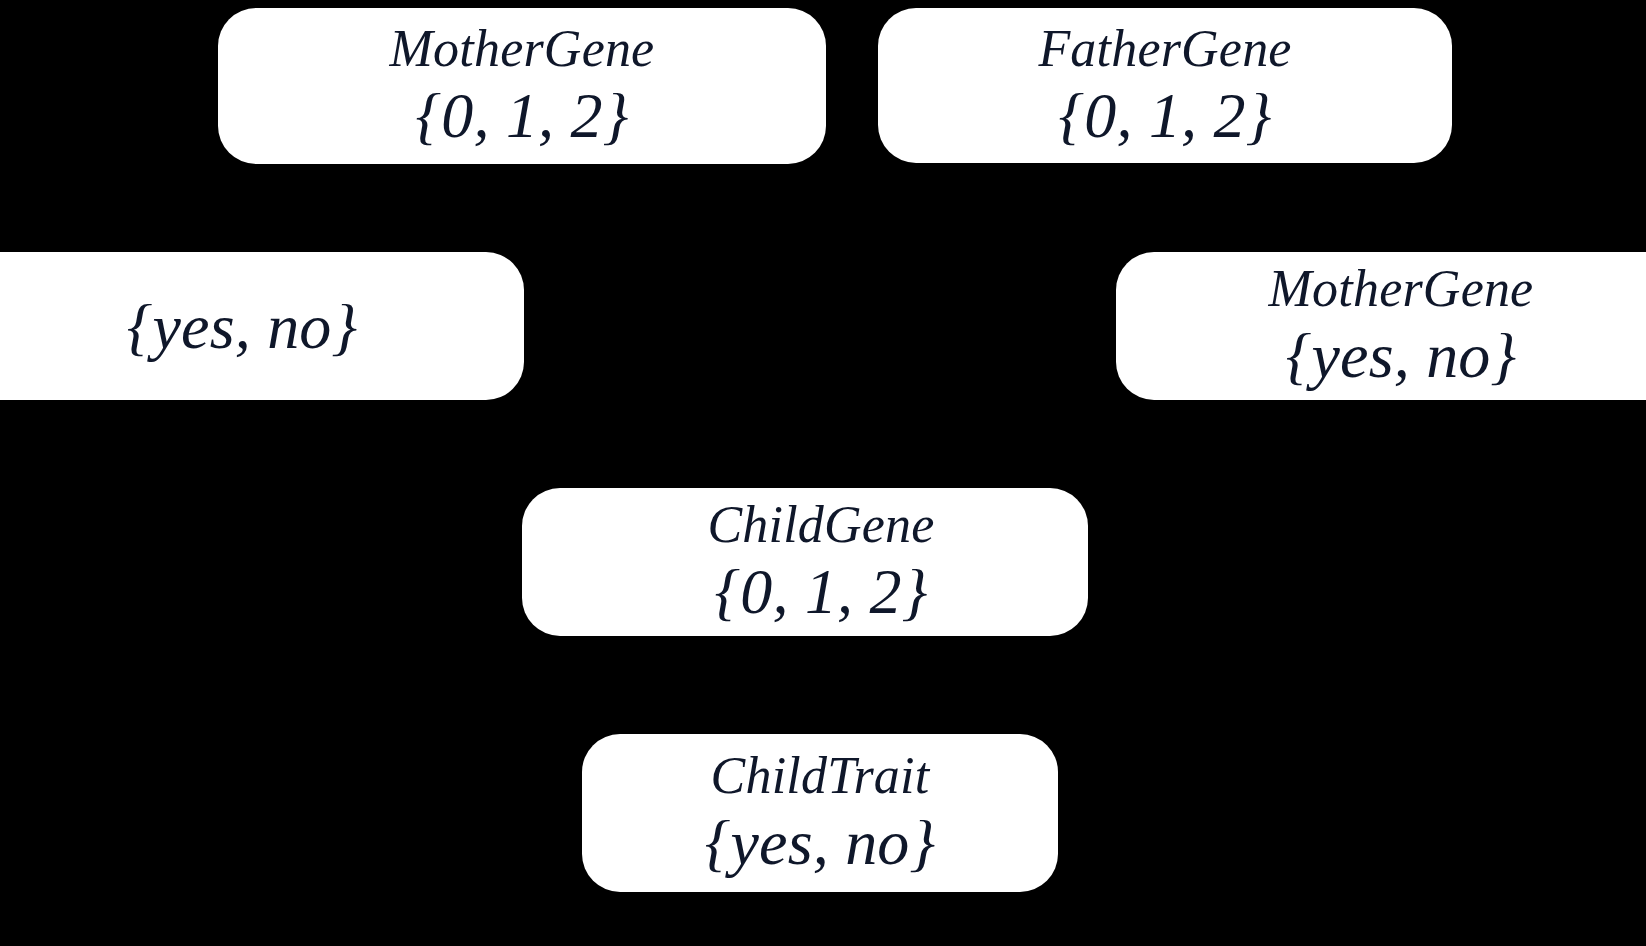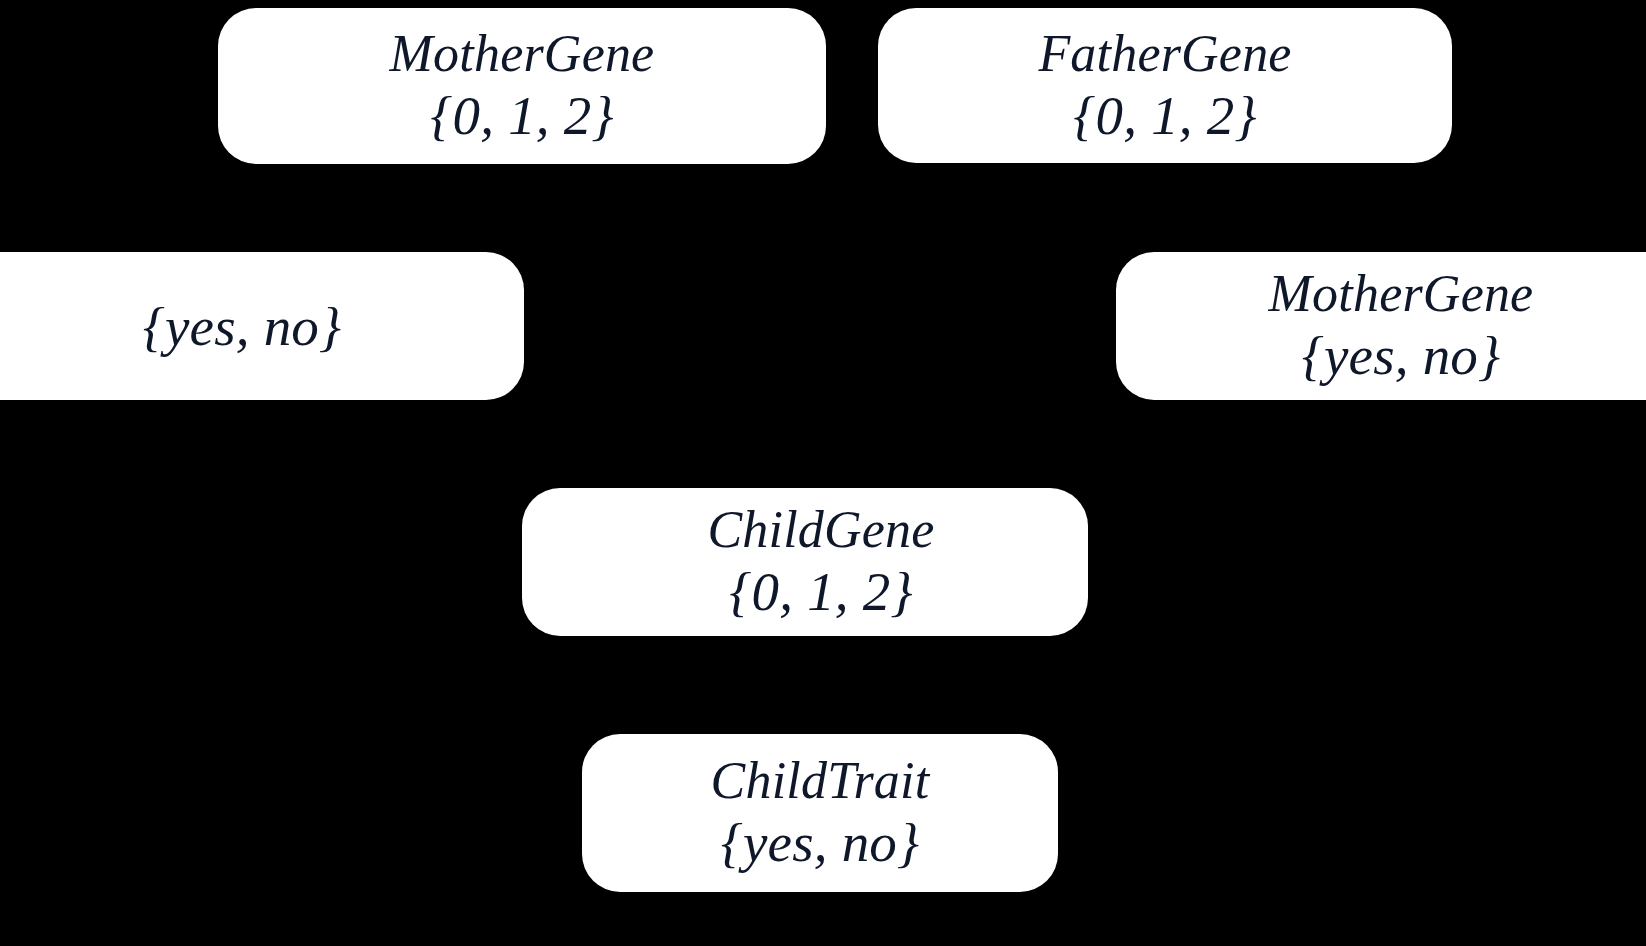--- a/index.html
+++ b/index.html
@@ -30,21 +30,21 @@
     box-sizing: border-box;
     overflow: hidden;
   }
   .node .title {
     font-size: 52px;
     font-style: italic;
     letter-spacing: 0.2px;
     white-space: nowrap;
   }
   .node .domain {
-    font-size: 55px;
+    font-size: 64px;
     font-style: italic;
     letter-spacing: 0.2px;
     white-space: nowrap;
     margin-top: 2px;
   }
 
   
   #node-mother-gene  { left: 218px;  top: 8px;   width: 608px;  height: 156px; }
   #node-father-gene  { left: 832px;  top: 8px;   width: 574px;  height: 155px; margin-left: 46px; }
   #node-mother-trait { left: -40px;  top: 252px; width: 564px;  height: 148px; border-radius: 38px; }

